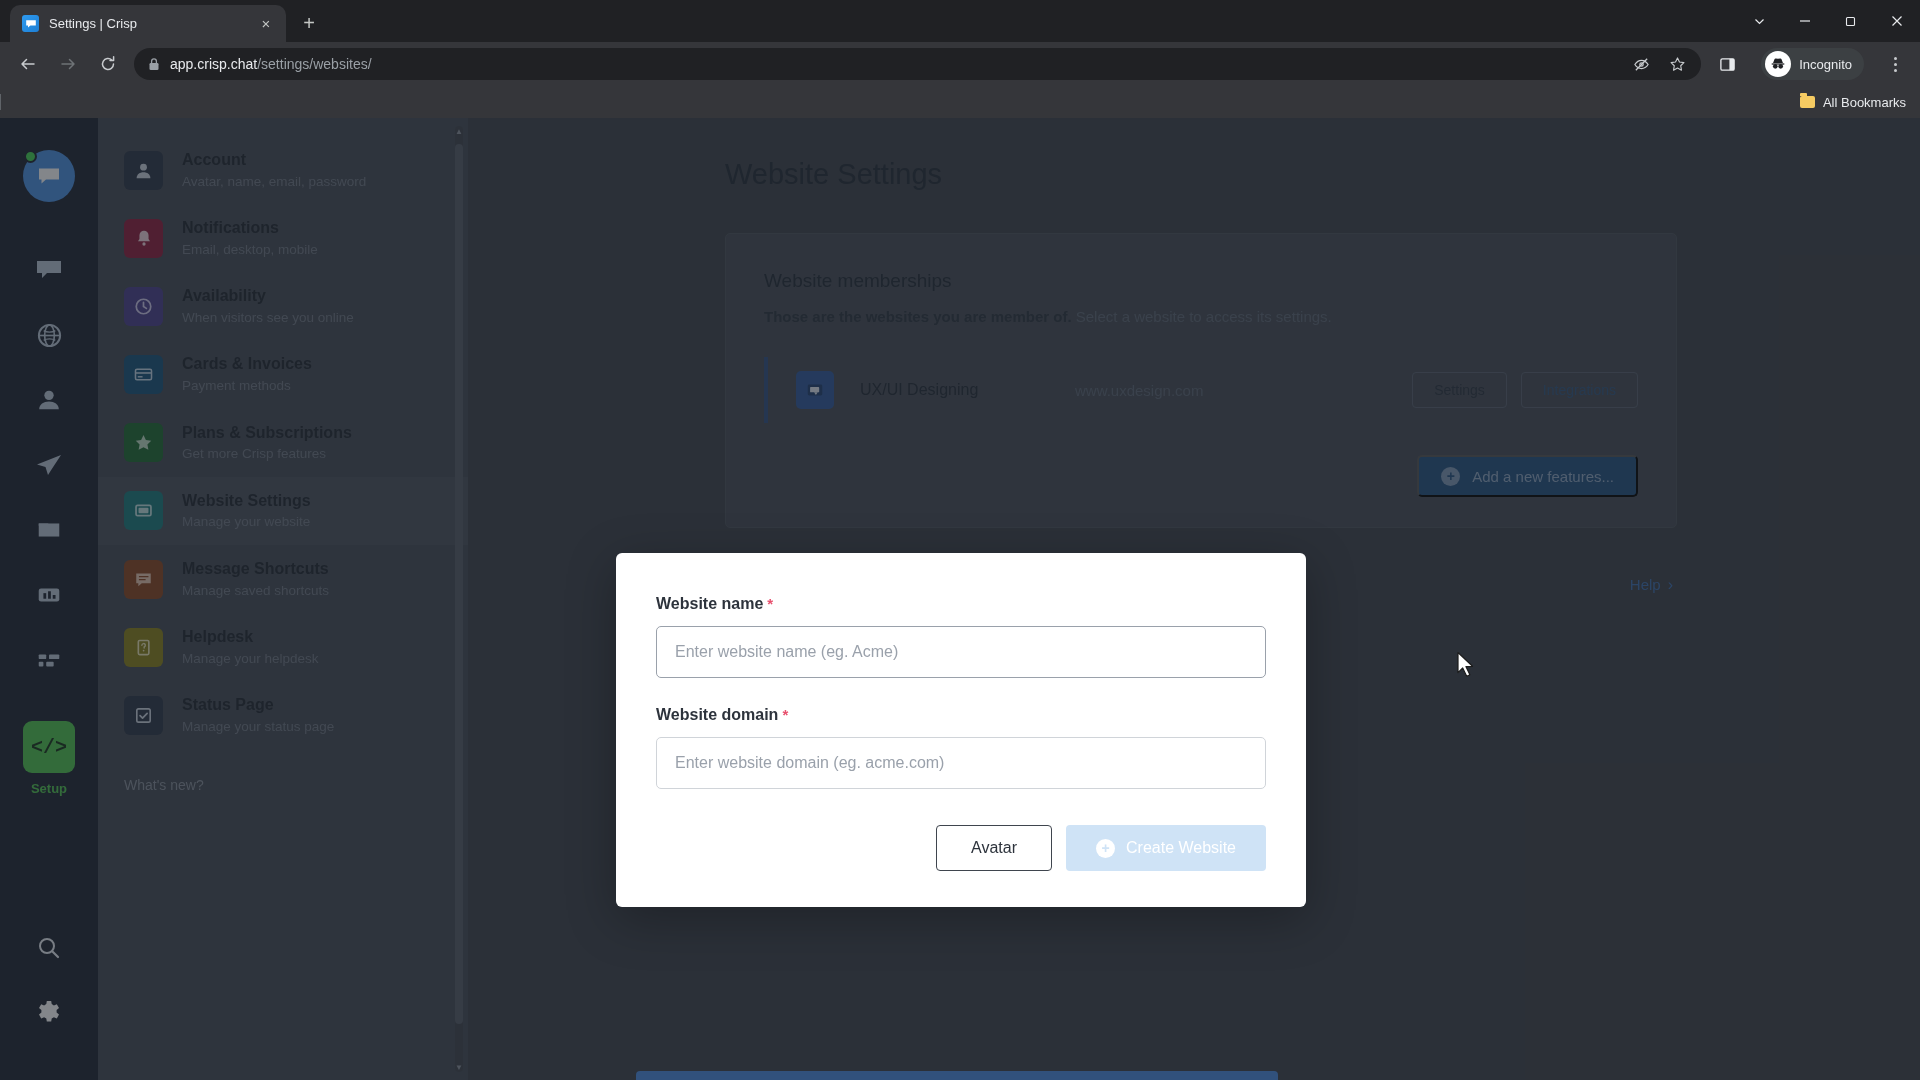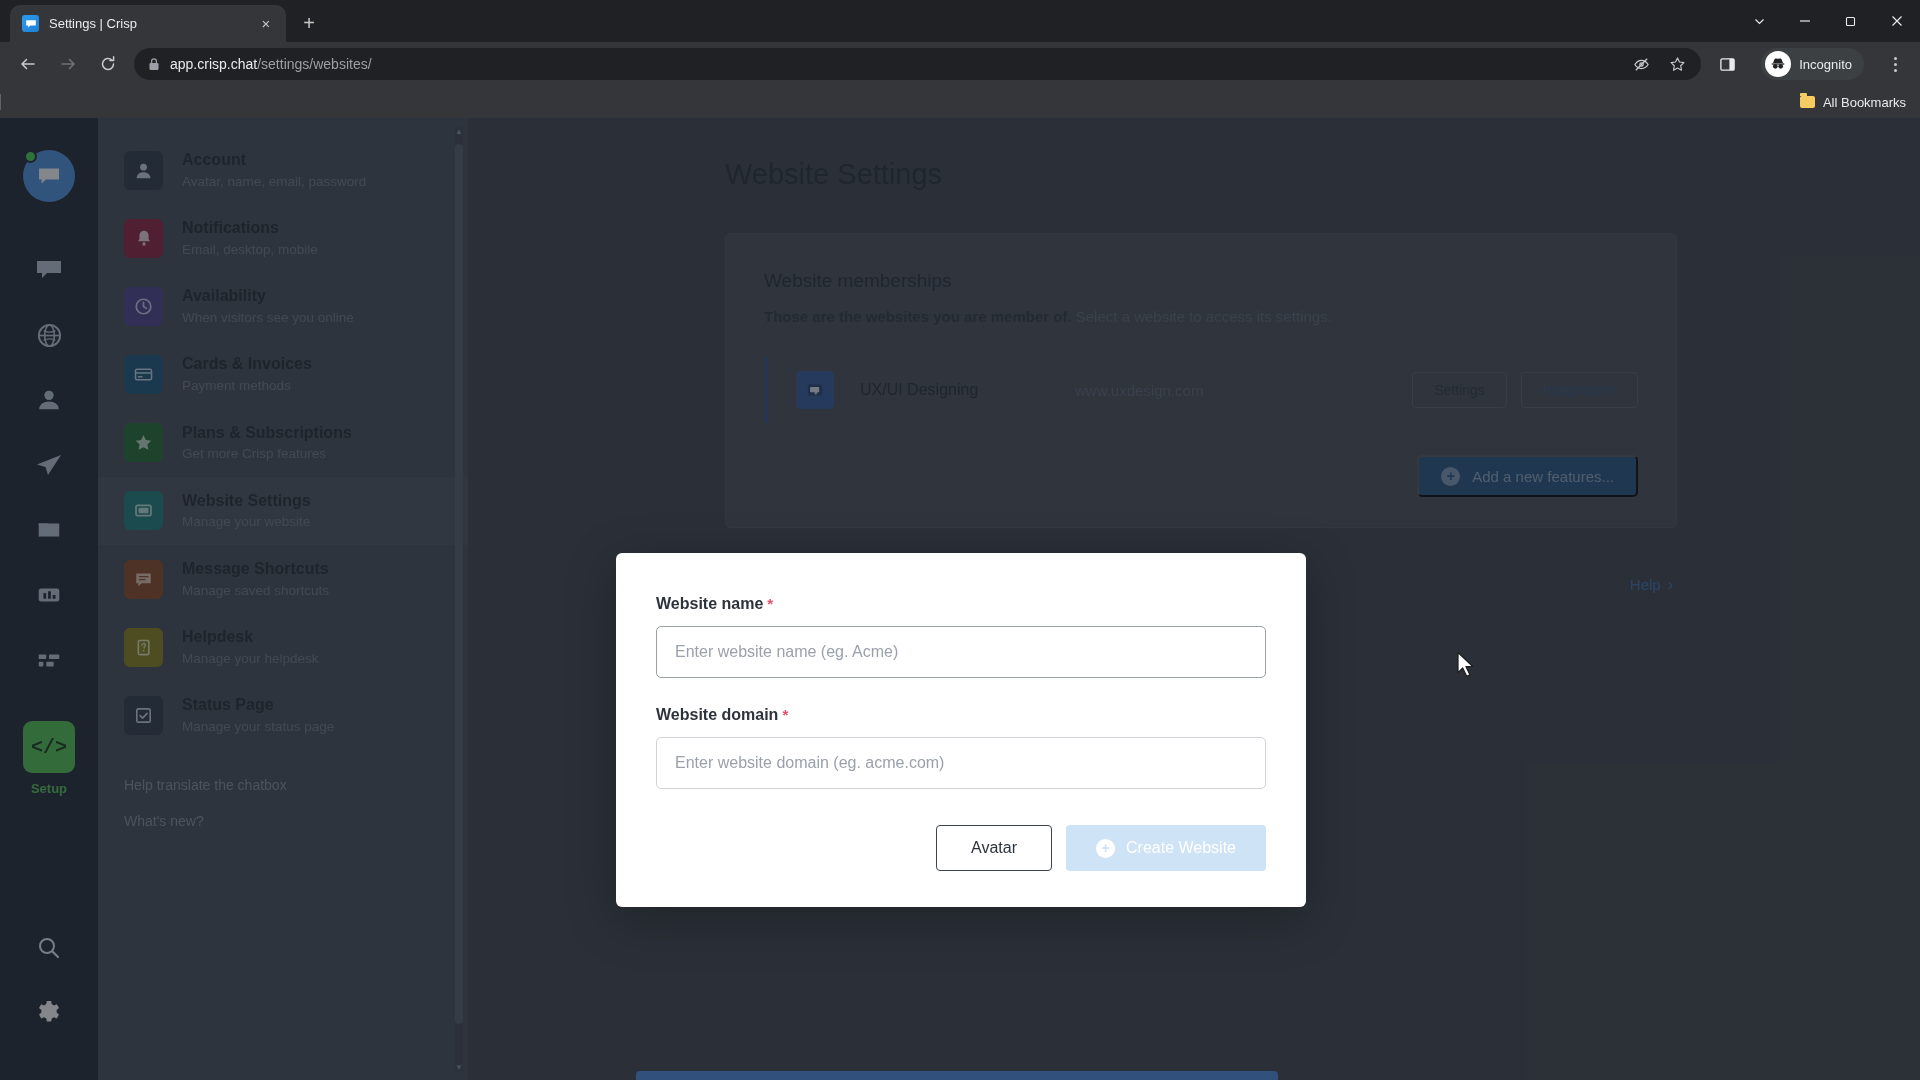--- a/index.html
+++ b/index.html
@@ -565,21 +565,20 @@
               </svg>
           </span>
           <span class="sp-txt">
             <span class="sp-title">Status Page</span>
             <span class="sp-sub" style="display:block">Manage your status page</span>
           </span>
         </div>
       </div>
 
       <div class="sp-links">
-        <div class="sp-link">Help translate the chatbox</div>
         <div class="sp-link">What's new?</div>
       </div>
 
       <div class="sp-scroll">
         <div class="sp-scroll-track"></div>
         <div class="sp-arrow" style="top:0">▲</div>
         <div class="sp-scroll-thumb"></div>
         <div class="sp-arrow" style="bottom:0">▼</div>
       </div>
     </div>

